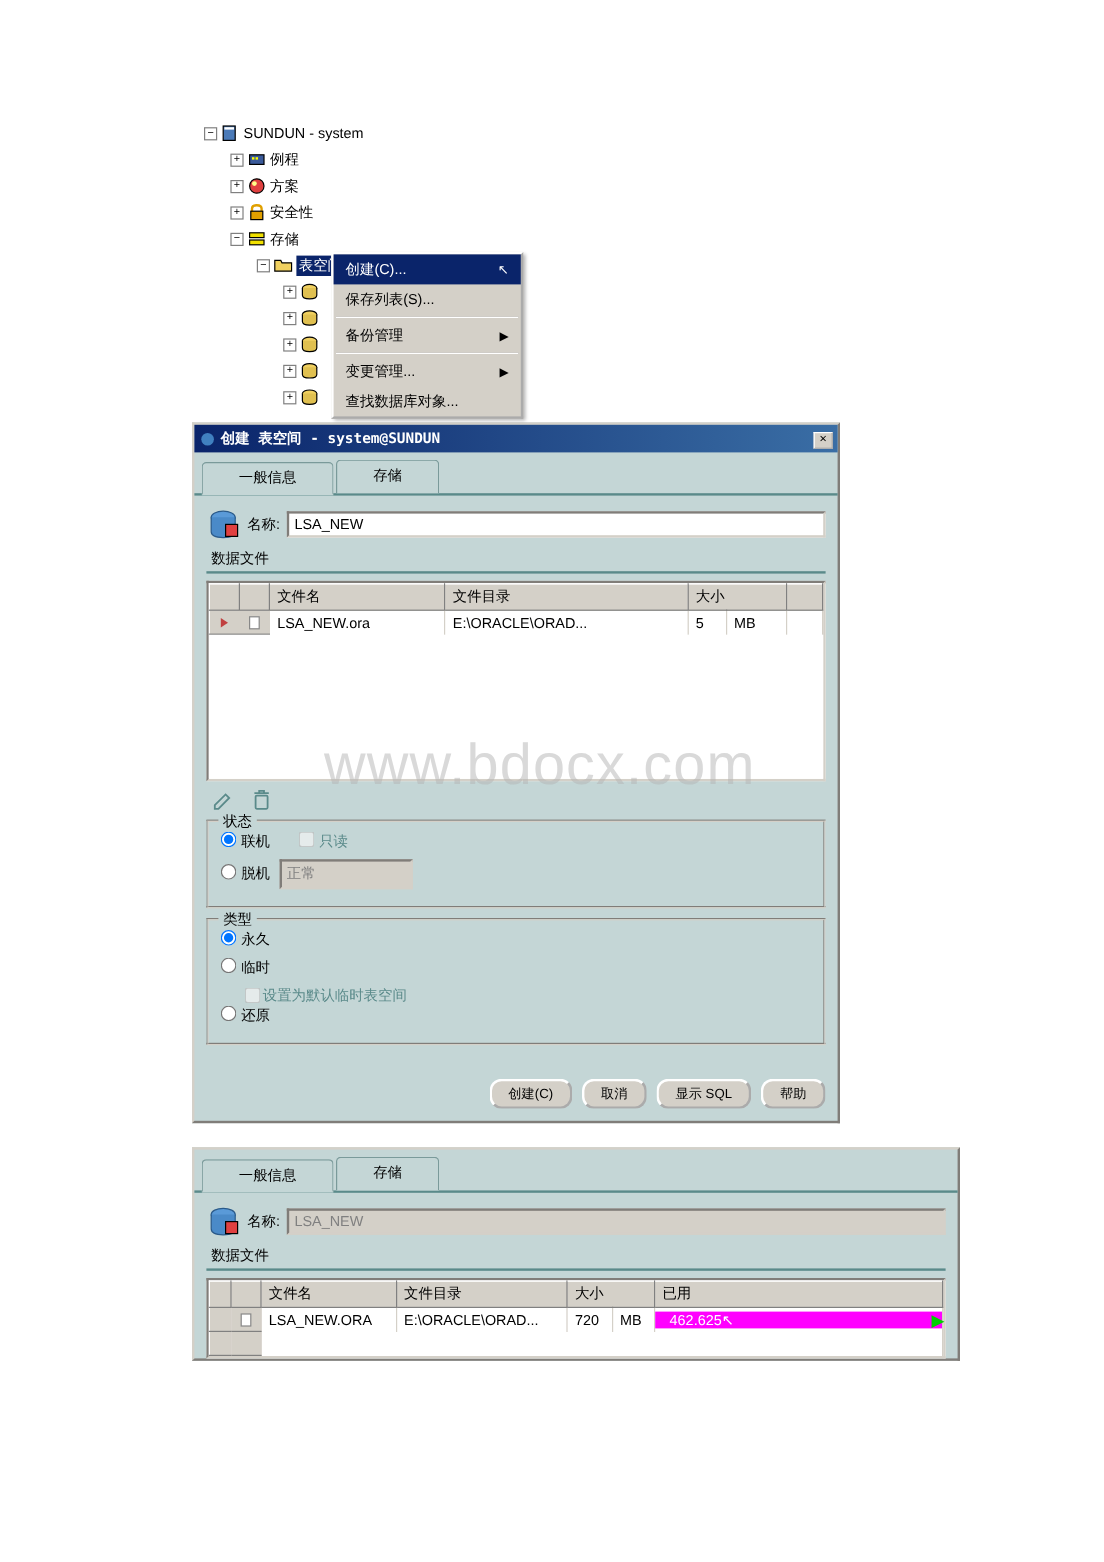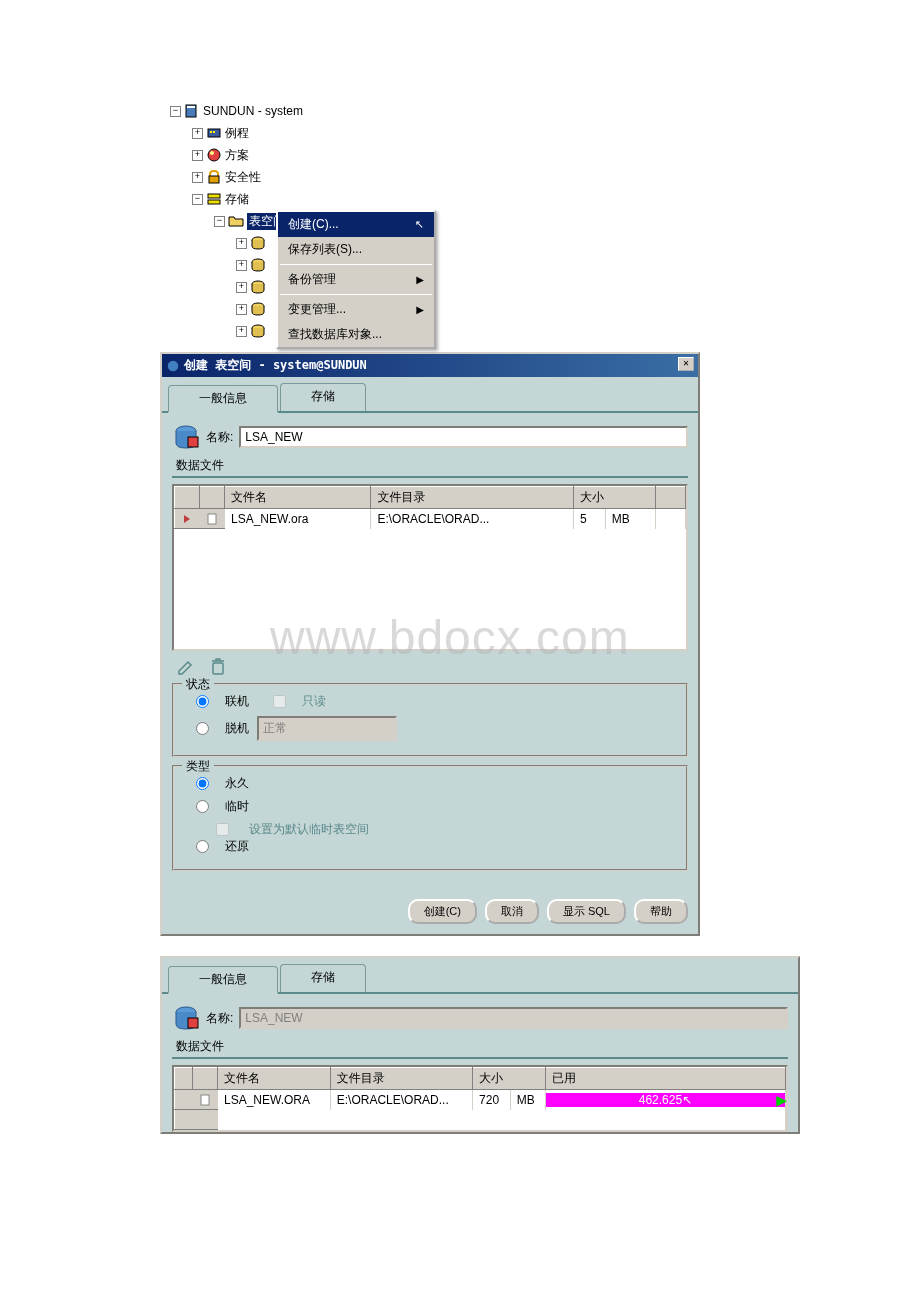--- a/index.html
+++ b/index.html
@@ -83,21 +83,21 @@
       width: 540px;
       border: 2px outset #d4d0c8;
       background: #c4d6d6;
       margin-bottom: 20px;
     }
     .title-bar {
       background: linear-gradient(to right, #0a246a, #3a6ea5);
       color: #fff;
       padding: 3px 4px;
       display: flex;
-      align-items: flex-start;
+      align-items: flex-end;
       justify-content: space-between;
       font-weight: bold;
       font-family: "SimSun", monospace;
     }
     .title-left { display: flex; align-items: center; gap: 4px; }
     .close-btn {
       width: 16px;
       height: 14px;
       background: #d4d0c8;
       border: 1px outset #fff;
@@ -214,50 +214,50 @@
     }
     .tool-btn {
       width: 20px;
       height: 20px;
       cursor: pointer;
     }
     
     
     .group-box {
       border: 2px groove #d4d0c8;
-      padding: 8px 22px;
+      padding: 8px 10px;
       margin-bottom: 8px;
       position: relative;
     }
     .group-title {
       position: absolute;
       top: -9px;
       left: 8px;
       background: #c4d6d6;
       padding: 0 4px;
     }
     .radio-row {
       display: flex;
       align-items: center;
       gap: 8px;
       margin-bottom: 6px;
     }
-    .radio-row label { display: flex; align-items: center; gap: 16px; }
+    .radio-row label { display: flex; align-items: flex-start; gap: 4px; }
     .disabled-text { color: #5a8a8a; margin-left: 16px; }
     .dropdown {
       border: 2px inset #d4d0c8;
       padding: 2px 4px;
-      width: 140px;
+      width: 111px;
       background: #d4d0c8;
       color: #808080;
     }
     .checkbox-row {
       display: flex;
       align-items: center;
-      gap: 20px;
+      gap: 2px;
       margin-left: 20px;
     }
     
     
     .buttons-row {
       display: flex;
       justify-content: flex-end;
       gap: 8px;
       padding: 10px;
     }
@@ -274,21 +274,21 @@
     
     .bottom-panel {
       width: 640px;
       background: #c4d6d6;
       border: 2px outset #d4d0c8;
     }
     .used-cell {
       background: #ff00ff;
       color: #fff;
       display: flex;
-      justify-content: center;
+      justify-content: flex-start;
       padding: 0 12px;
       align-items: center;
       position: relative;
     }
     .used-cell::after {
       content: "▶";
       color: #00d000;
       position: absolute;
       right: -2px;
       font-size: 14px;

